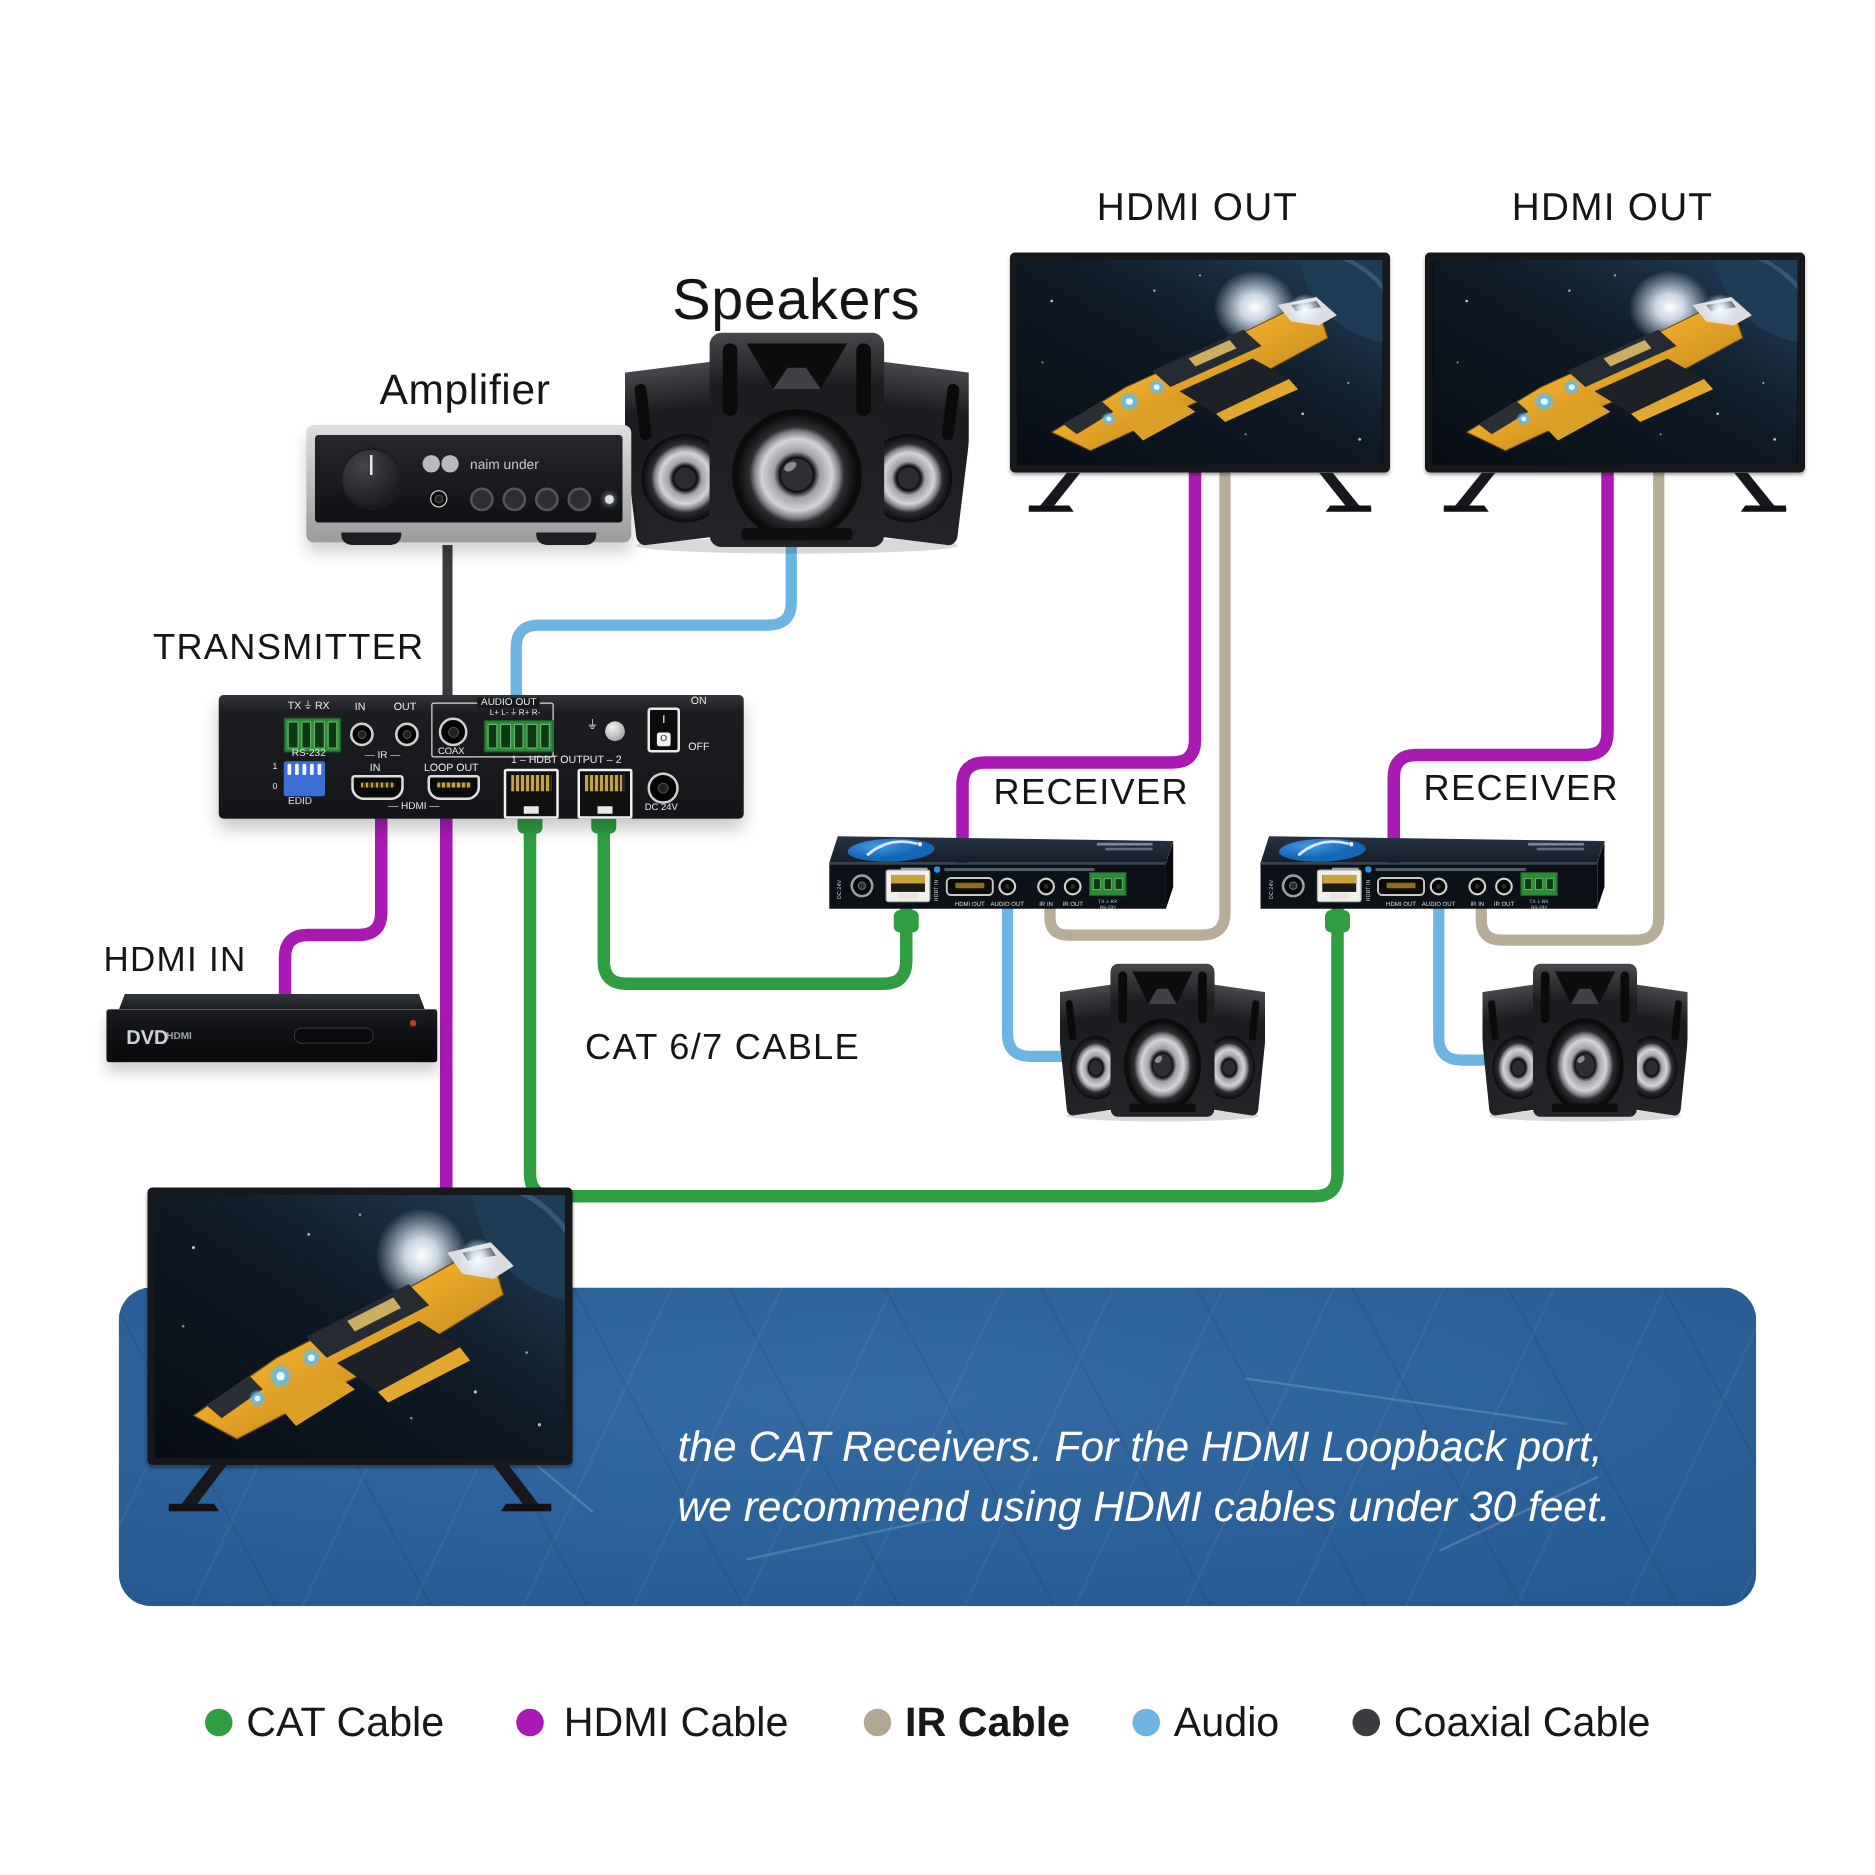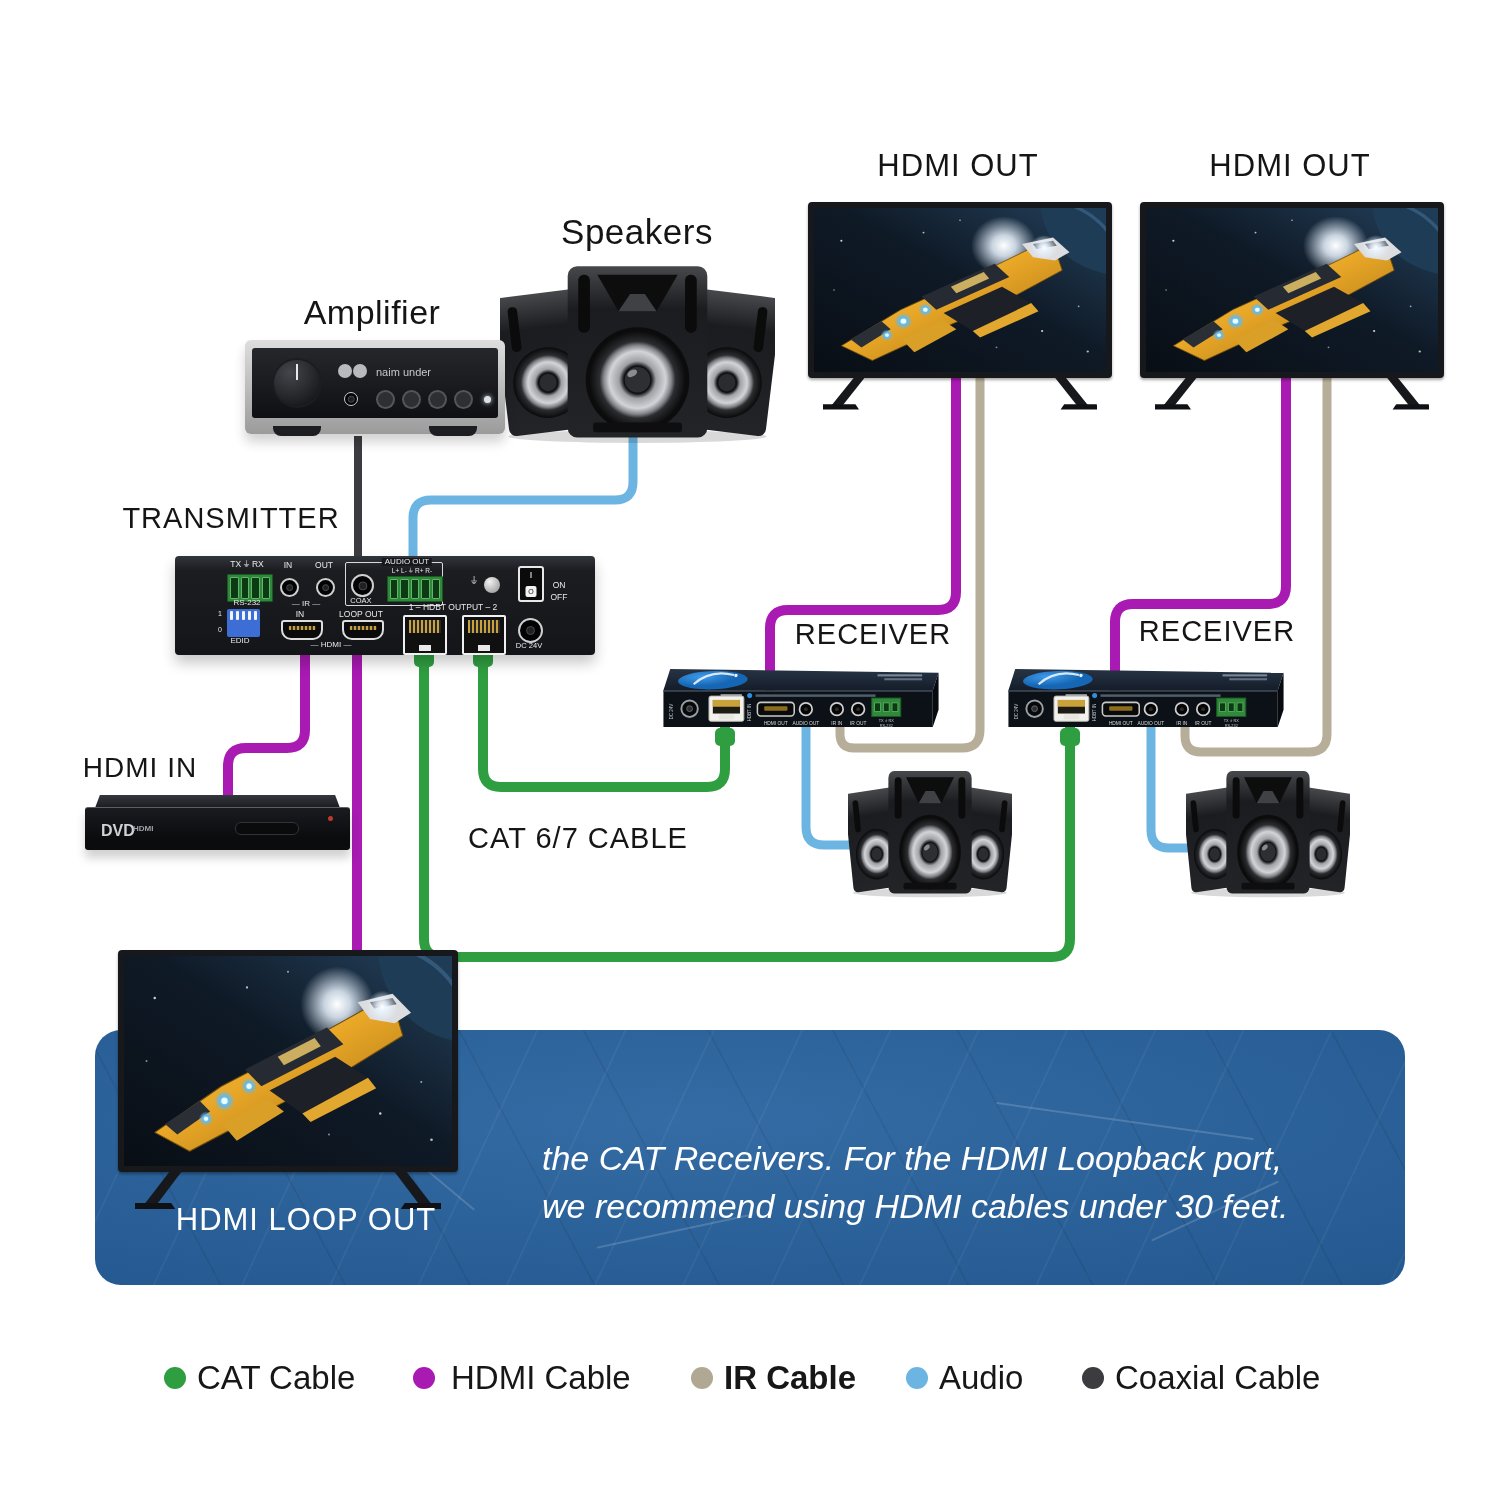--- a/index.html
+++ b/index.html
@@ -256,21 +256,21 @@
     <div class="legsbox js-legs">
 <svg viewBox="0 0 304 40" preserveAspectRatio="none">
  <polygon points="34,0 46,0 22,32 8,34" fill="#17181b"></polygon>
  <polygon points="0,31 36,31 40,37 -2,37" fill="#101114"></polygon>
  <polygon points="258,0 270,0 296,34 282,32" fill="#17181b"></polygon>
  <polygon points="268,31 304,31 306,37 264,37" fill="#101114"></polygon>
 </svg>
       </div>
   </div>
 
-  <div class="diagram-label lbl-lg" style="left:637px;top:212px;font-size:35px;">Speakers</div>
+  <div class="diagram-label lbl-lg" style="left:637px;top:212px;font-size:46px;">Speakers</div>
   <div class="speakers js-speakers" style="left:500px;top:262px;width:275px;height:182px;">
 <svg viewBox="0 0 260 170" preserveAspectRatio="none">
 <defs>
  <linearGradient id="kbox0" x1="0" y1="0" x2="0" y2="1">
             <stop offset="0" stop-color="#47484c"></stop>
             <stop offset=".25" stop-color="#1b1c1f"></stop>
             <stop offset="1" stop-color="#232428"></stop>
           </linearGradient>
  <radialGradient id="kcone0">
             <stop offset="0" stop-color="#3a3b3f"></stop>
@@ -388,21 +388,21 @@
         <div class="pins"></div>
           <div class="tab"></div>
       </div>
 
       <span class="tp" style="left:299px;top:20px;font-size:10px;">⏚</span>
       <div class="screw" style="left:309px;top:21px;width:16px;height:16px;"></div>
       <div class="pswitch" style="left:343px;top:10px;width:22px;height:32px;">
         <span class="pi">I</span>
         <span class="po">O</span>
       </div>
-      <span class="tp" style="left:384px;top:25px;font-size:8.5px;">ON</span>
+      <span class="tp" style="left:384px;top:0;font-size:8.5px;">ON</span>
       <span class="tp" style="left:384px;top:37px;font-size:8.5px;">OFF</span>
       <div class="jack" style="left:343px;top:62px;width:21px;height:21px;border-width:2.5px;"></div>
       <span class="tp" style="left:354px;top:86px;font-size:7.5px;">DC 24V</span>
     </div>
   </div>
 
   <div class="diagram-label lbl-caps" style="left:140px;top:752px;font-size:28px;">HDMI IN</div>
   <div class="device" style="left:85px;top:795px;width:265px;height:60px;">
     <div class="dvd-top"></div>
     <div class="dvd-body">
@@ -677,21 +677,20 @@
       </div>
     <div class="legsbox js-legs" style="height:40px;">
 <svg viewBox="0 0 304 40" preserveAspectRatio="none">
  <polygon points="34,0 46,0 22,32 8,34" fill="#17181b"></polygon>
  <polygon points="0,31 36,31 40,37 -2,37" fill="#101114"></polygon>
  <polygon points="258,0 270,0 296,34 282,32" fill="#17181b"></polygon>
  <polygon points="268,31 304,31 306,37 264,37" fill="#101114"></polygon>
 </svg>
       </div>
   </div>
-  <div class="diagram-label lbl-white" style="left:306px;top:1202px;font-size:31px;letter-spacing:1px;z-index:6;">HDMI LOOP OUT</div>
 
   <div class="note-text" style="left:542px;top:1134px;">the CAT Receivers. For the HDMI Loopback port,</div>
   <div class="note-text" style="left:542px;top:1182px;">we recommend using HDMI cables under 30 feet.</div>
 
   <div class="legend-item" style="left:164px;">
     <span class="legend-dot" style="background: rgb(47, 158, 65);"></span>
     <span class="legend-label">CAT Cable</span>
   </div>
   <div class="legend-item" style="left:413px;gap:16px;">
     <span class="legend-dot" style="background: rgb(168, 26, 178);"></span>

